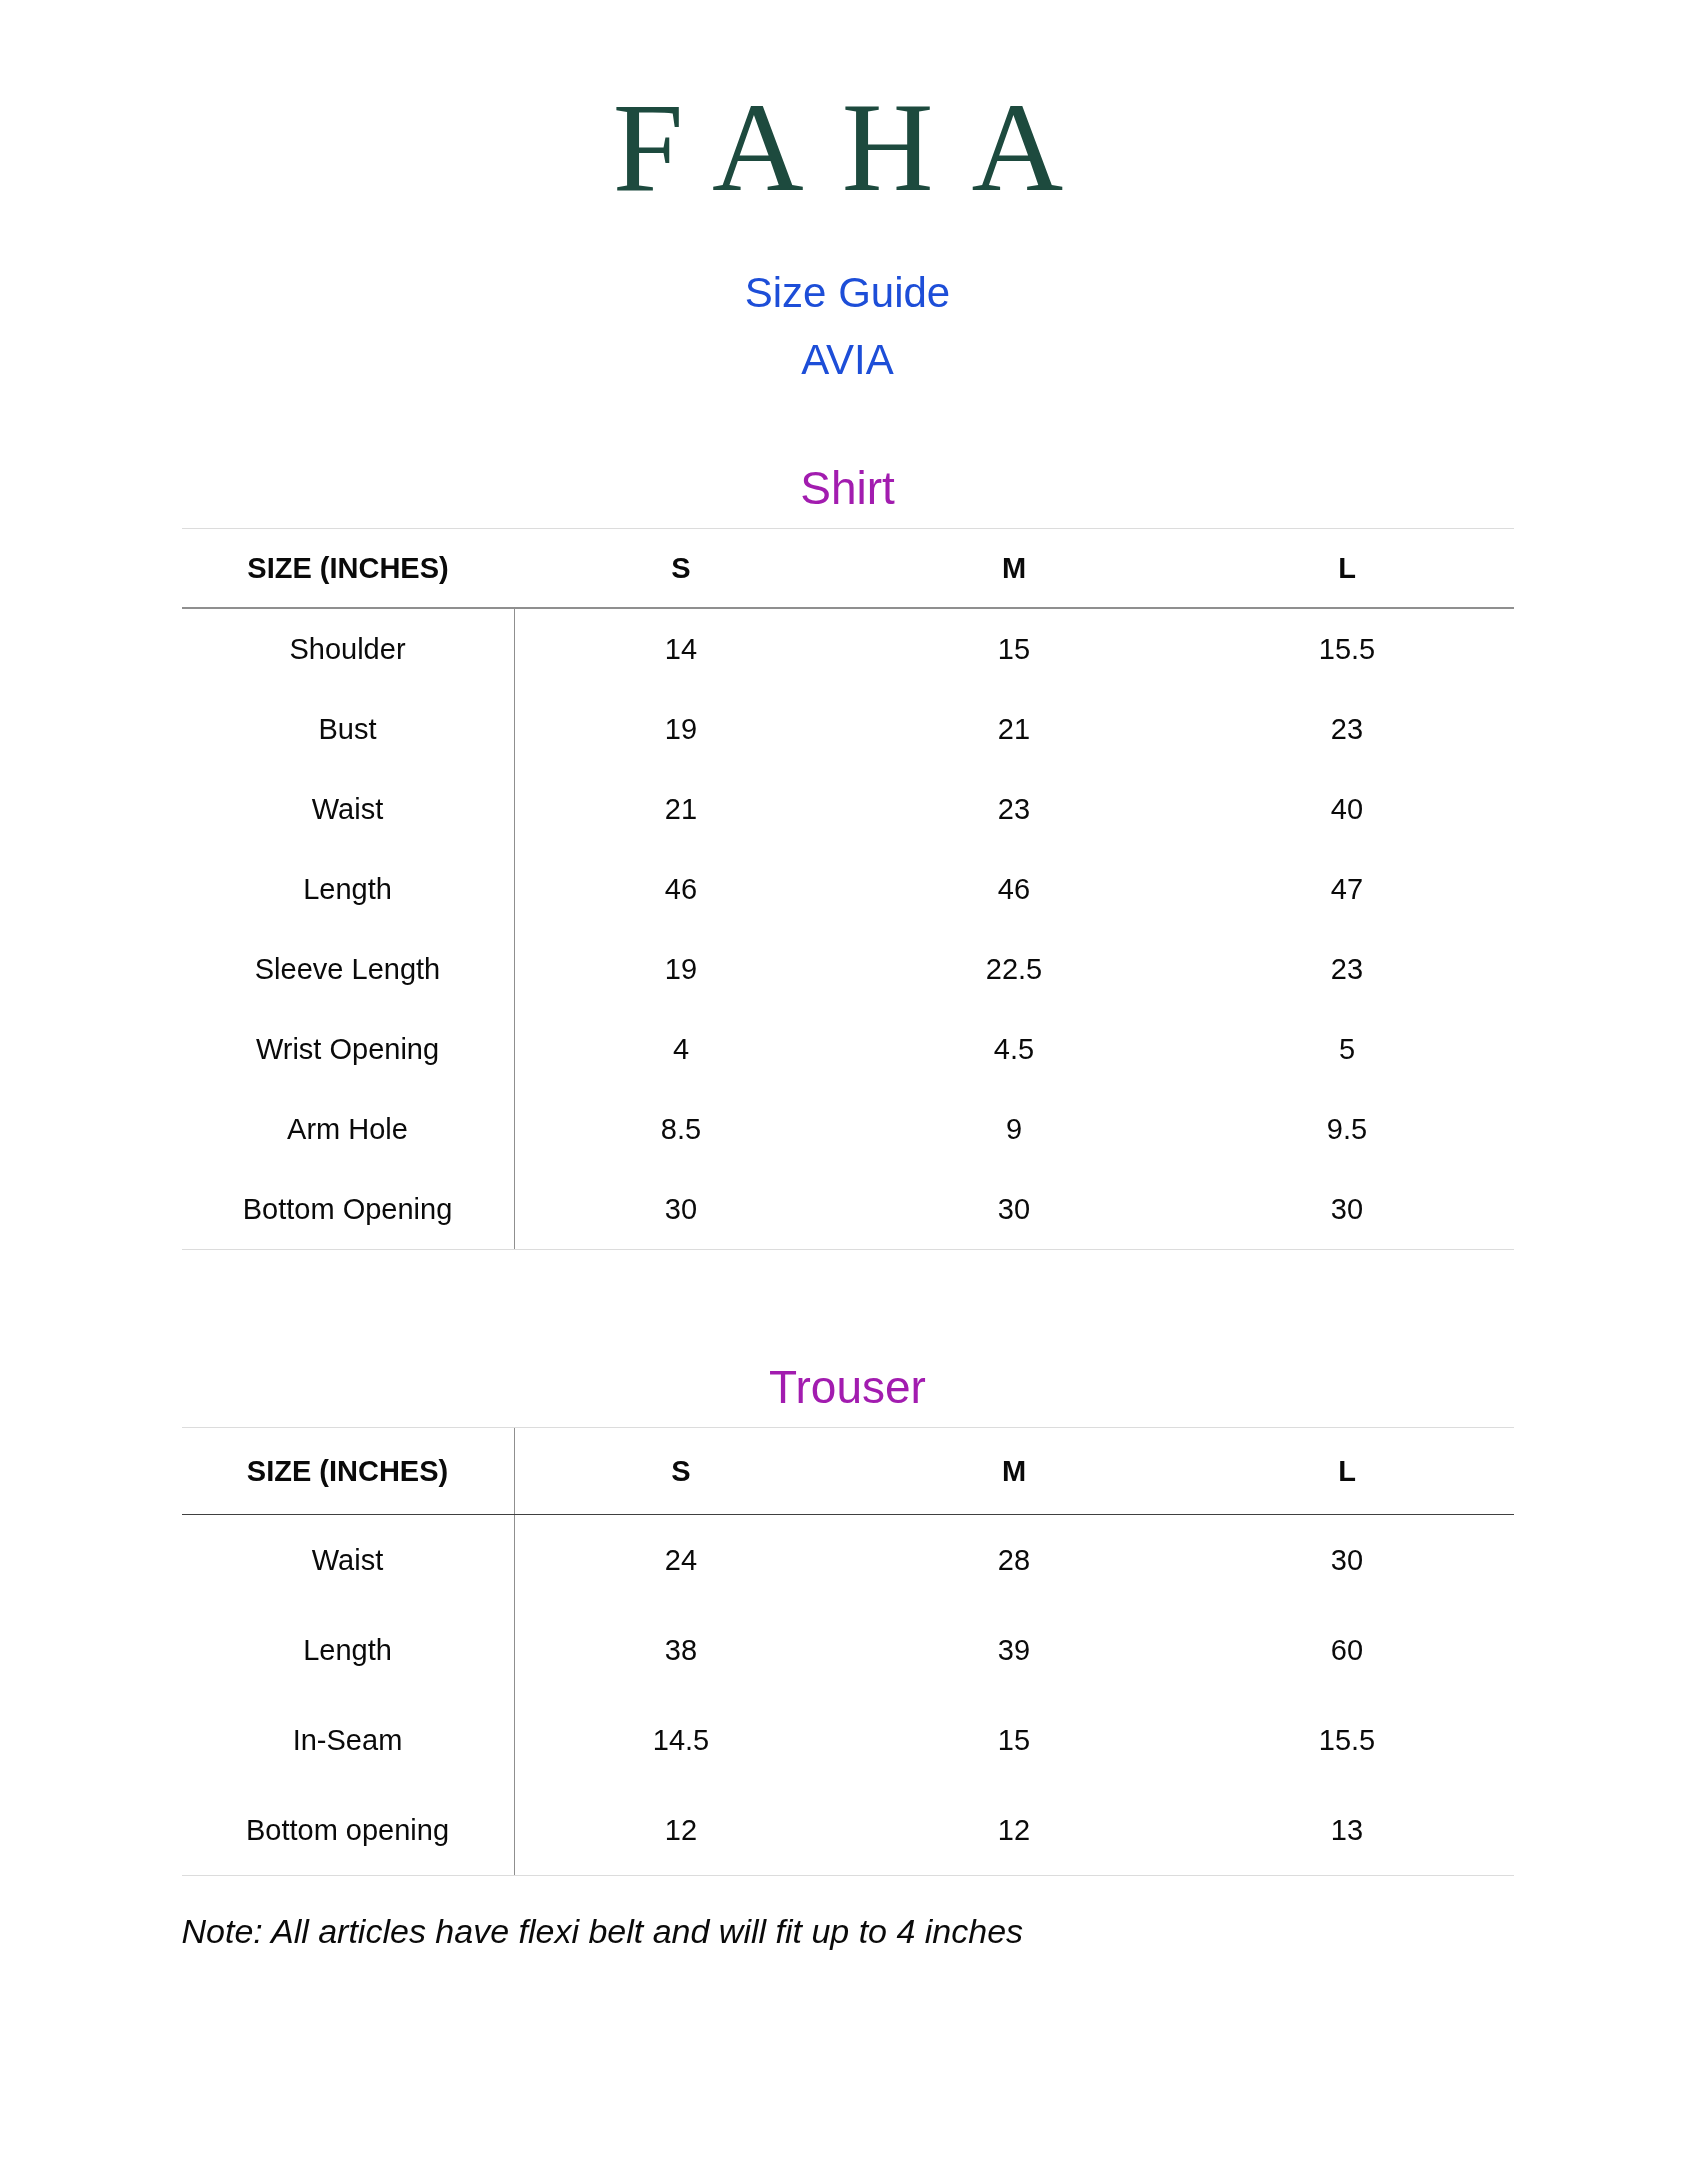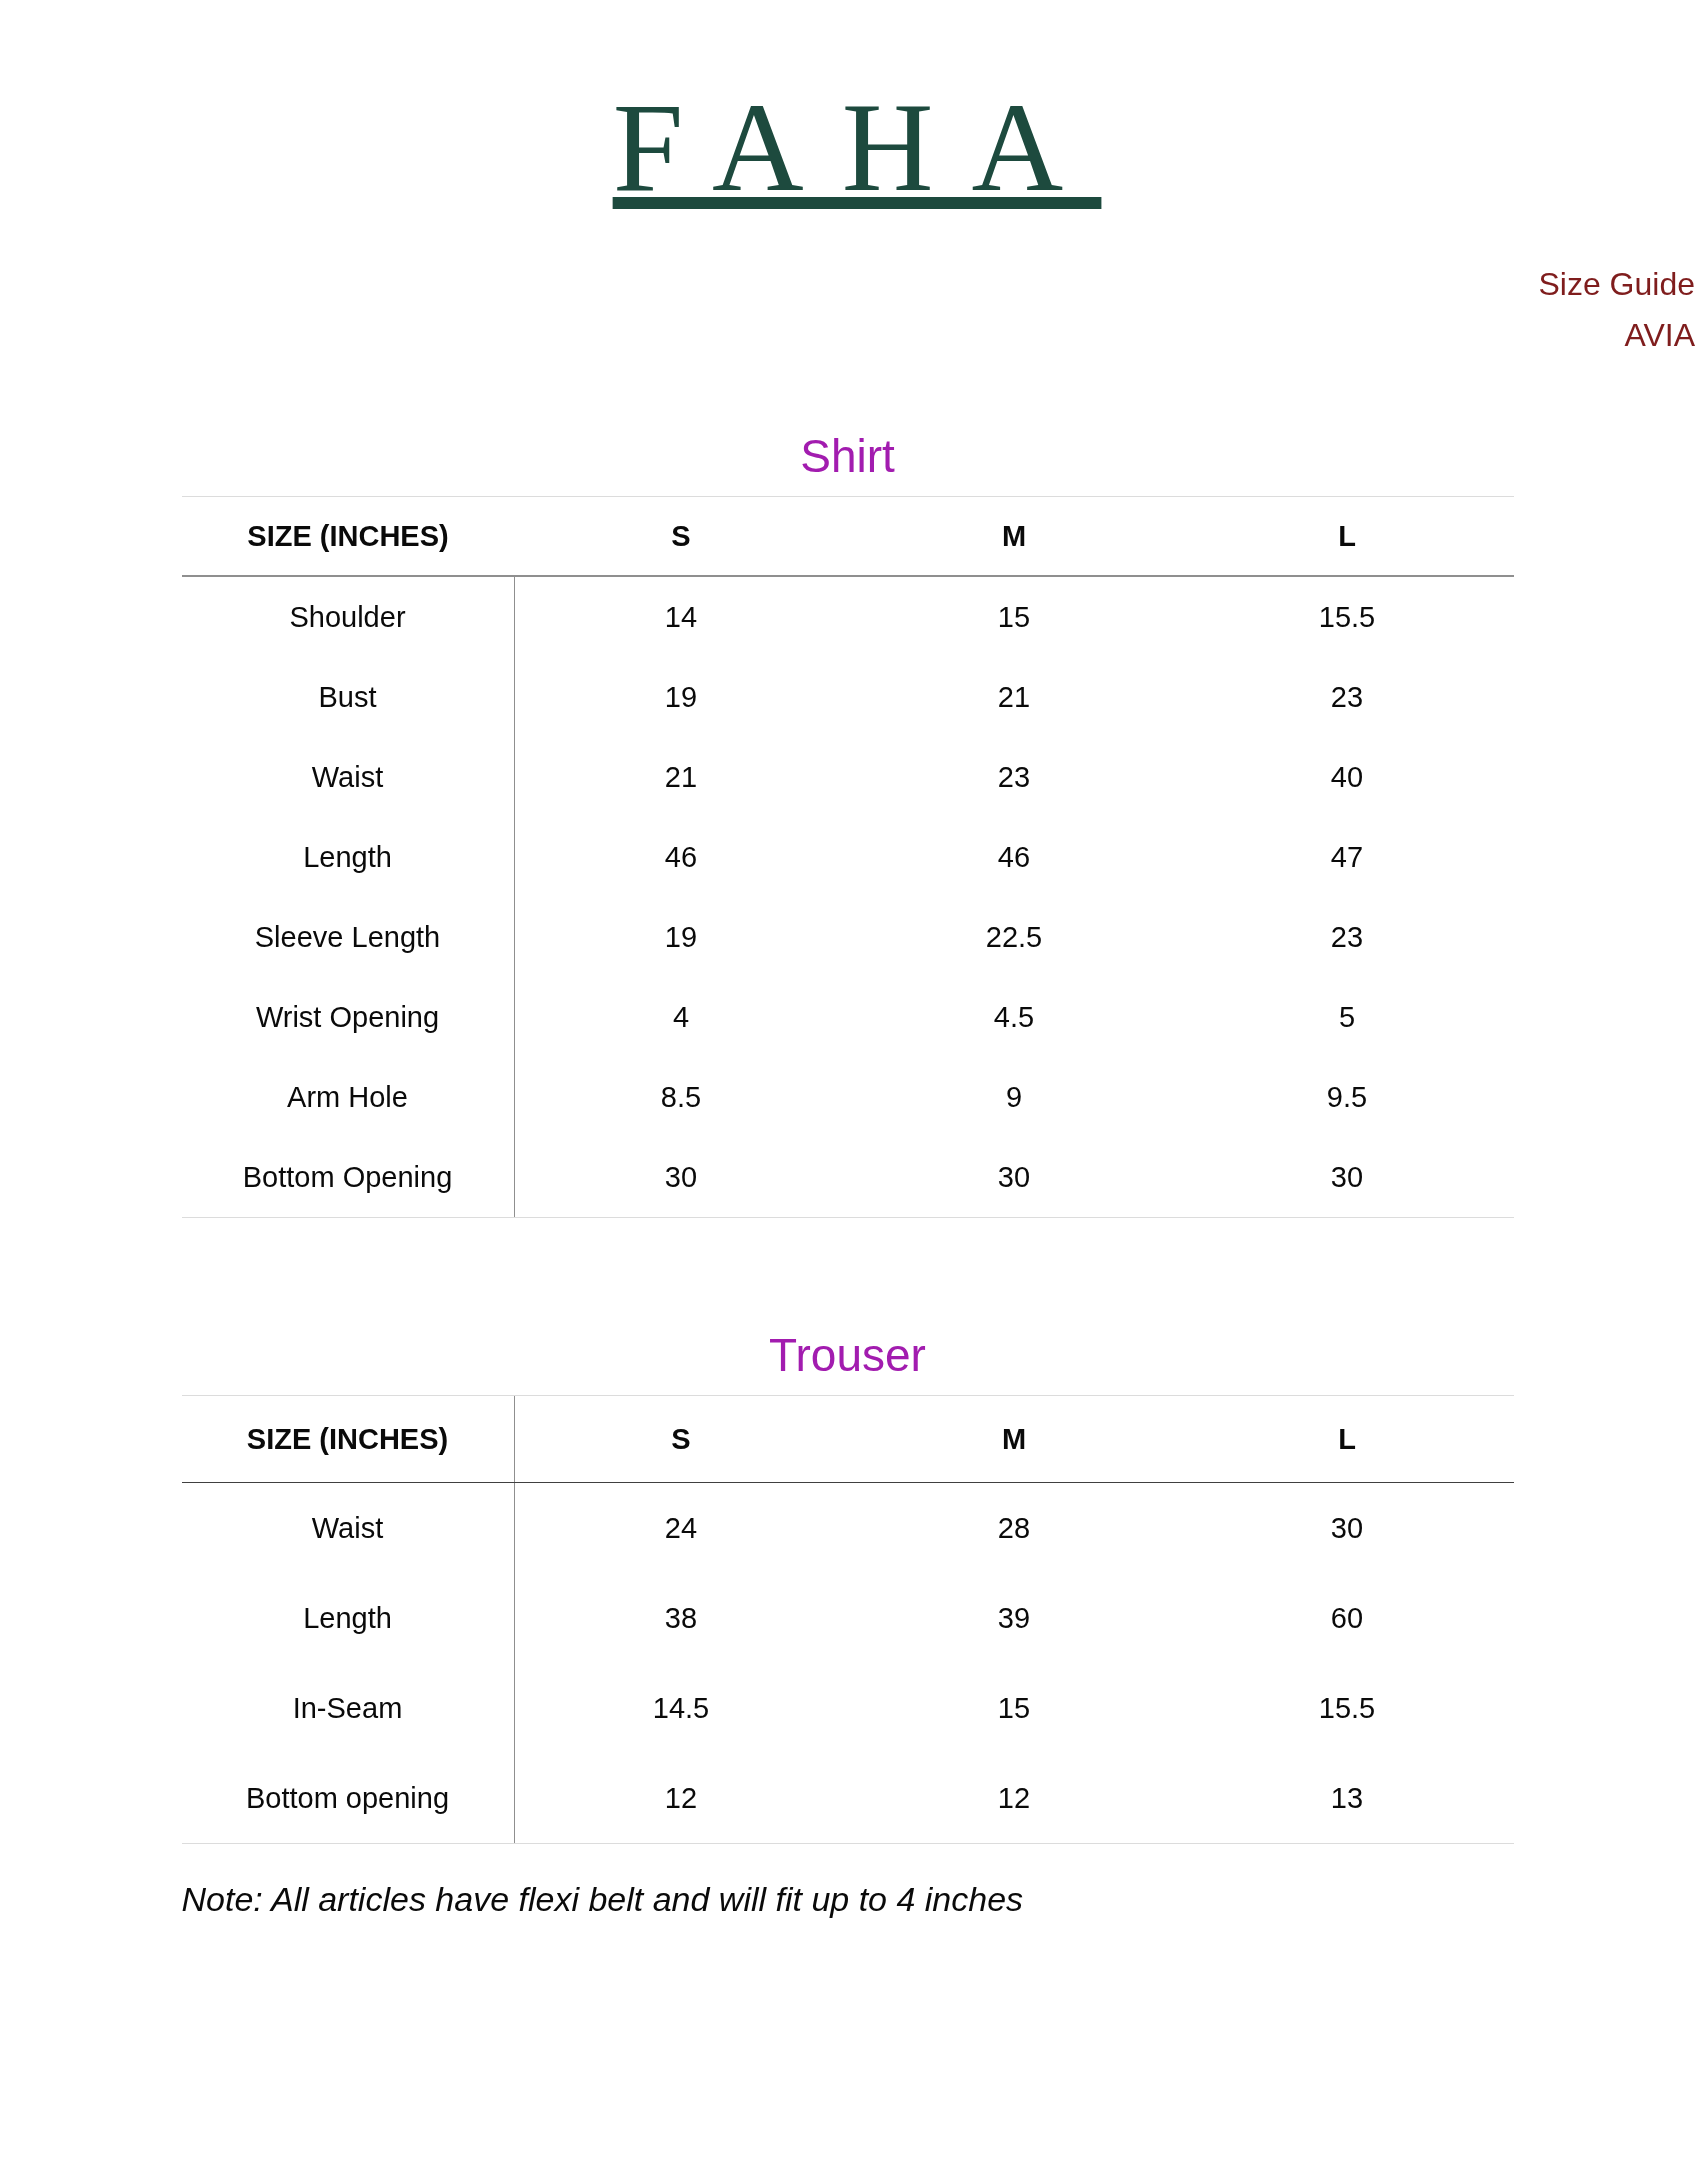--- a/index.html
+++ b/index.html
@@ -22,24 +22,24 @@
     font-size: 127px;
     line-height: 1.1;
     font-weight: 400;
     letter-spacing: 0.30em;
     text-indent: 0.15em;
   }
 
   
   .subtitle-block {
     margin-top: 41px;
-    text-align: right;
-    font-size: 32px;
+    text-align: center;
+    font-size: 42px;
     line-height: 1.6;
-    color: #7f1d1d;
+    color: #1d4ed8;
   }
 
   
   .section-title {
     text-align: center;
     font-size: 46px;
     line-height: 1.2;
     color: #a21caf;
   }
   .section-title.shirt   { margin-top: 68px; }
@@ -81,21 +81,21 @@
     font-style: italic;
     font-size: 34px;
     color: #0a0a0a;
   }
 </style>
 </head>
 <body>
 
 <div class="page">
 
-  <div class="logo" style="color: rgb(29, 74, 62); text-decoration: underline;">FAHA</div>
+  <div class="logo" style="color: rgb(29, 74, 62);">FAHA</div>
 
   <div class="subtitle-block">
     <div>Size Guide</div>
     <div>AVIA</div>
   </div>
 
   <div class="section-title shirt">Shirt</div>
 
   <div class="size-table table--shirt">
     <div class="thead">

